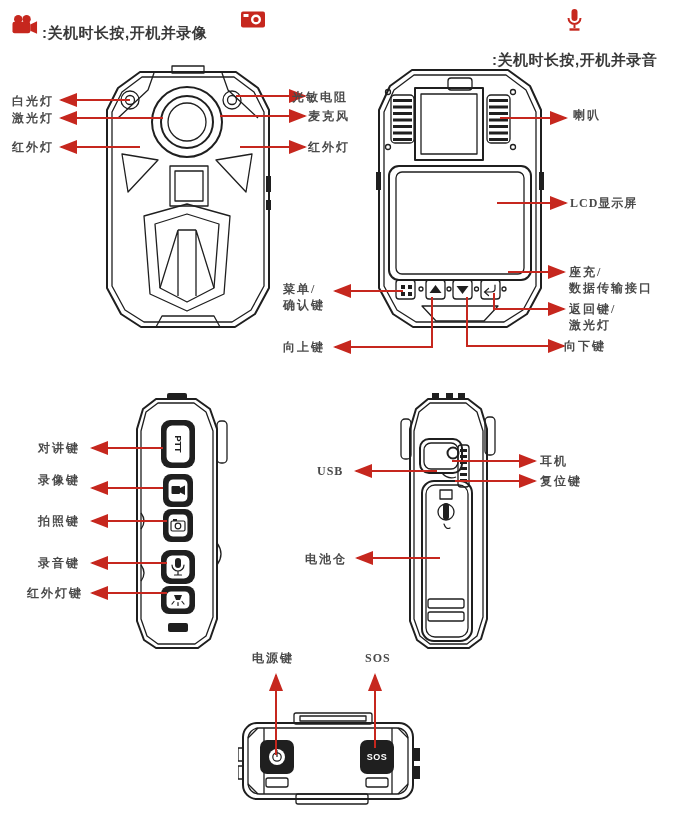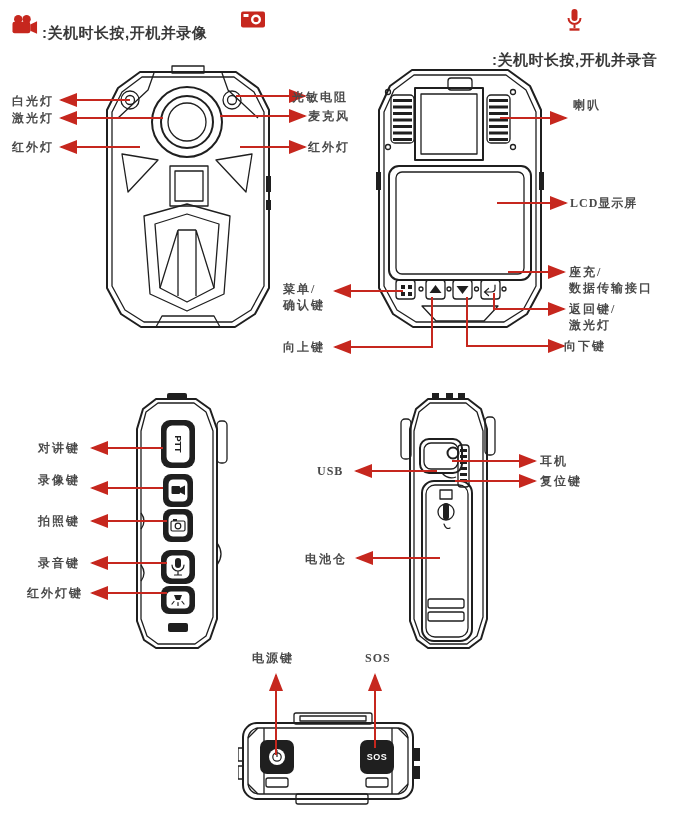--- a/index.html
+++ b/index.html
@@ -295,21 +295,21 @@
     <path class="arrow-ln" marker-end="url(#ah)" d="M375,748 L375,675"></path>
   </svg>
 
   <div class="lbl" style="left:12px;top:93px">白光灯</div>
   <div class="lbl" style="left:12px;top:110px">激光灯</div>
   <div class="lbl" style="left:12px;top:139px">红外灯</div>
   <div class="lbl" style="left:292px;top:89px">光敏电阻</div>
   <div class="lbl" style="left:308px;top:108px">麦克风</div>
   <div class="lbl" style="left:308px;top:139px">红外灯</div>
 
-  <div class="lbl" style="left:573px;top:97px">喇叭</div>
+  <div class="lbl" style="left:573px;top:107px">喇叭</div>
   <div class="lbl latin" style="left:570px;top:195px">LCD显示屏</div>
   <div class="lbl" style="left:569px;top:264px">
     <div>座充/</div>
     <div>数据传输接口</div>
   </div>
   <div class="lbl" style="left:569px;top:301px">
     <div>返回键/</div>
     <div>激光灯</div>
   </div>
   <div class="lbl" style="left:564px;top:338px">向下键</div>

